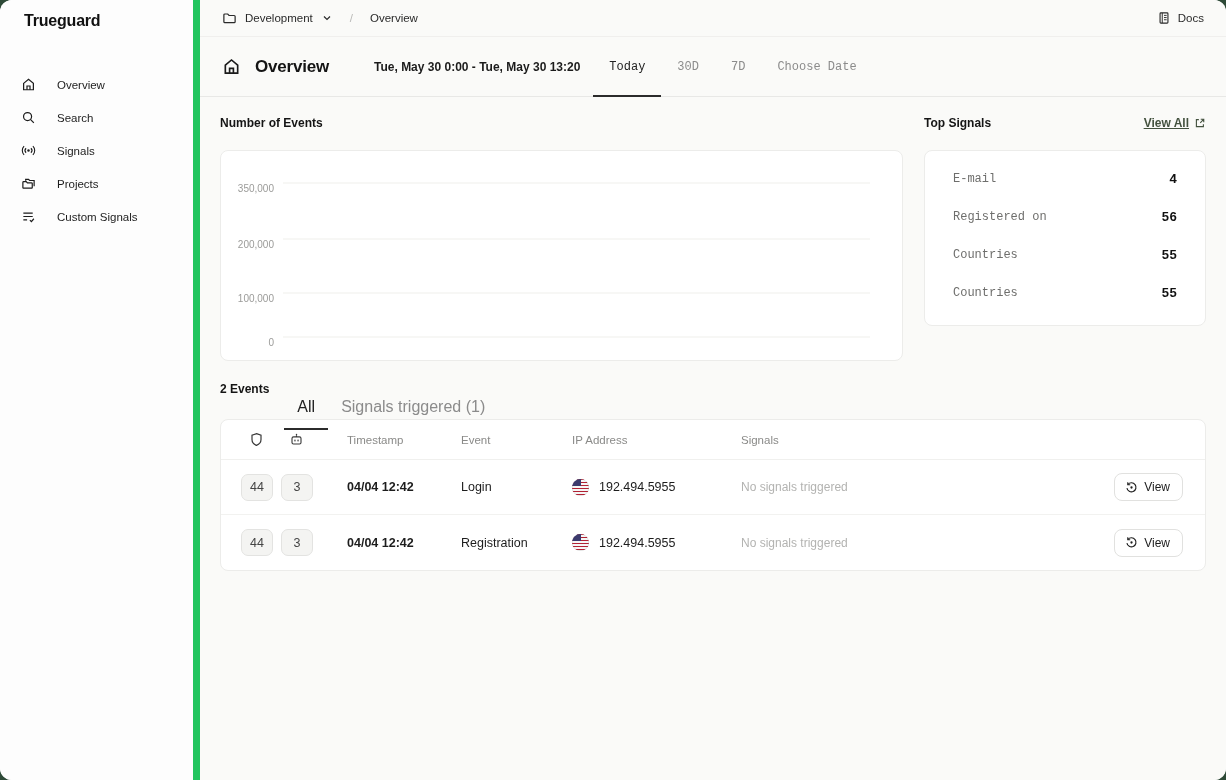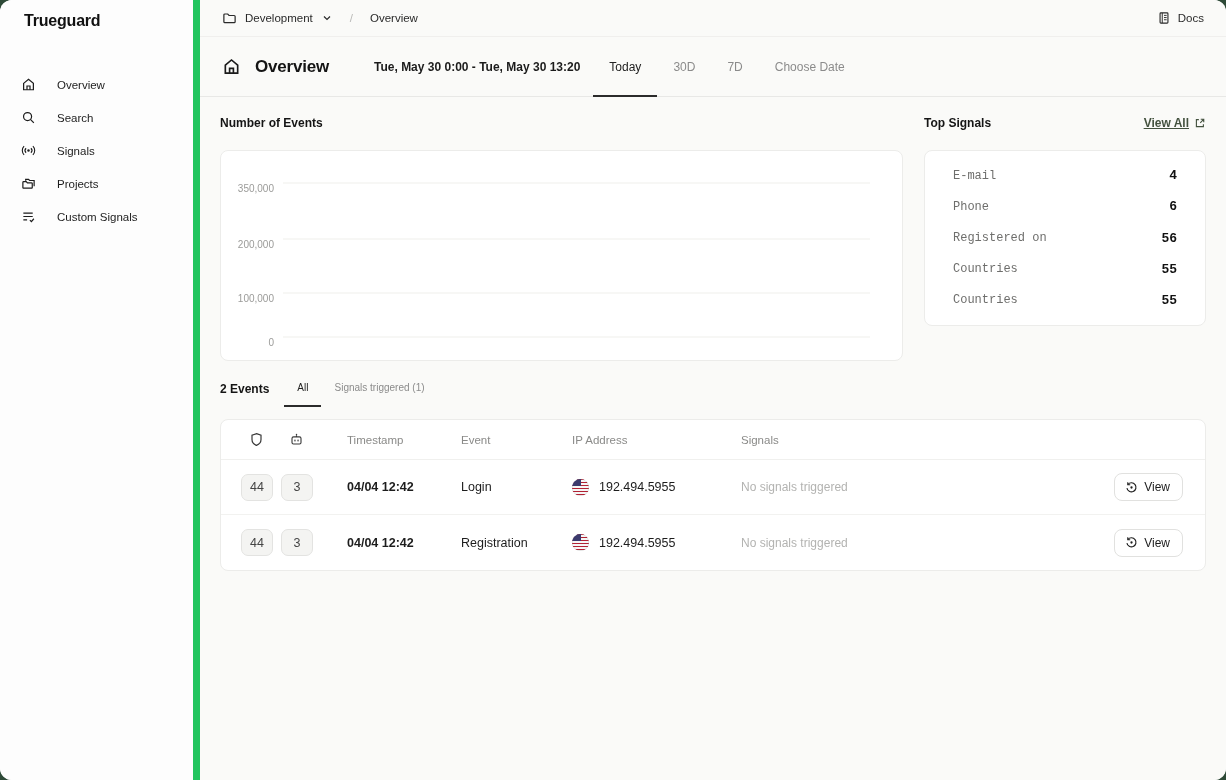--- a/index.html
+++ b/index.html
@@ -43,21 +43,21 @@
   .page-header{
     height:60px;min-height:60px;display:flex;align-items:center;
     padding:0 20px;border-bottom:1px solid #e8e8e6;position:relative;
   }
   .home-badge{width:22px;height:22px;display:flex;align-items:center;justify-content:center;color:#1b1b1b;}
   .page-title{margin-left:13px;font-size:17px;font-weight:700;color:#151515;letter-spacing:-.2px;}
   .date-range{margin-left:45px;font-size:12px;font-weight:700;color:#1b1b1b;}
   .range-tabs{margin-left:13px;display:flex;height:100%;}
   .rtab{
     padding:0 16px;display:flex;align-items:center;font-size:12px;color:#8b8b8b;
-    position:relative;cursor:pointer;white-space:nowrap;
+    position:relative;cursor:pointer;white-space:nowrap;font-family:Liberation Mono, monospace;
   }
   .rtab.active{color:#222;}
   .rtab.active::after{content:"";position:absolute;left:0;right:0;bottom:-1px;height:2px;background:#2b2b2b;}
   
   .content{padding:0 20px;flex:1;overflow:hidden;}
   .panels{display:grid;grid-template-columns:1fr 282px;gap:21px;}
   .panel-head{display:flex;align-items:center;justify-content:space-between;margin:14px 0 15px;height:24px;}
   .panel-title{font-size:12px;font-weight:700;color:#151515;}
   .view-all{
     display:flex;align-items:center;gap:5px;font-size:12px;font-weight:700;
@@ -71,21 +71,21 @@
   .gridline .line{flex:1;height:1px;background:#efefec;}
   
   .signals-card{height:176px;padding:9px 0;display:flex;flex-direction:column;justify-content:flex-start;font-family:Liberation Mono, monospace;}
   .signal-row{display:flex;align-items:center;justify-content:space-between;padding:0 28px;height:38px;}
   .signal-label{font-size:12px;color:#6e6e6c;}
   .signal-value{font-size:13px;font-weight:700;color:#111;}
   
   .events-head{display:flex;align-items:flex-start;margin-top:16px;height:37px;}
   .events-count{font-size:12px;font-weight:700;color:#151515;padding-top:5px;margin-right:15px;}
   .etab{
-    padding:5px 13px 14px;font-size:10px;color:#8b8b8b;position:relative;cursor:pointer;white-space:nowrap;
+    padding:5px 13px 14px;font-size:16px;color:#8b8b8b;position:relative;cursor:pointer;white-space:nowrap;margin-top:16px;
   }
   .etab.active{color:#222;}
   .etab.active::after{content:"";position:absolute;left:0;right:0;bottom:0;height:2px;background:#2b2b2b;}
   
   .table-card{margin-top:5px;overflow:hidden;}
   .tgrid{
     display:grid;grid-template-columns:40px 66px 114px 111px 169px 1fr 80px;
     align-items:center;padding:0 22px 0 20px;
   }
   .thead{height:40px;border-bottom:1px solid #f0f0ee;color:#8a8a88;font-size:11.5px;}
@@ -254,24 +254,20 @@
                     <path d="M6.5 3.5H3.2v9.3h9.3V9.5"></path>
                     <path d="M9 3h4v4M12.8 3.2 8.3 7.7"></path>
                   </svg>
               </span>
             </span>
           </div>
           <div class="card signals-card">
             <div class="signal-row">
               <span class="signal-label">E-mail</span>
               <span class="signal-value">4</span>
-            </div>
-            <div class="signal-row">
-              <span class="signal-label">Phone</span>
-              <span class="signal-value">6</span>
             </div>
             <div class="signal-row">
               <span class="signal-label">Registered on</span>
               <span class="signal-value">56</span>
             </div>
             <div class="signal-row">
               <span class="signal-label">Countries</span>
               <span class="signal-value">55</span>
             </div>
             <div class="signal-row">

